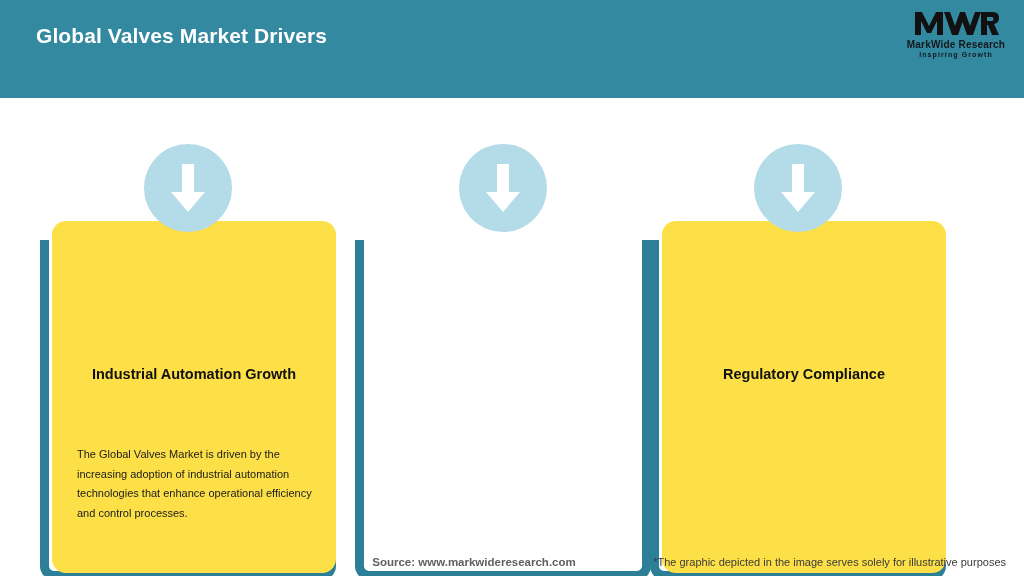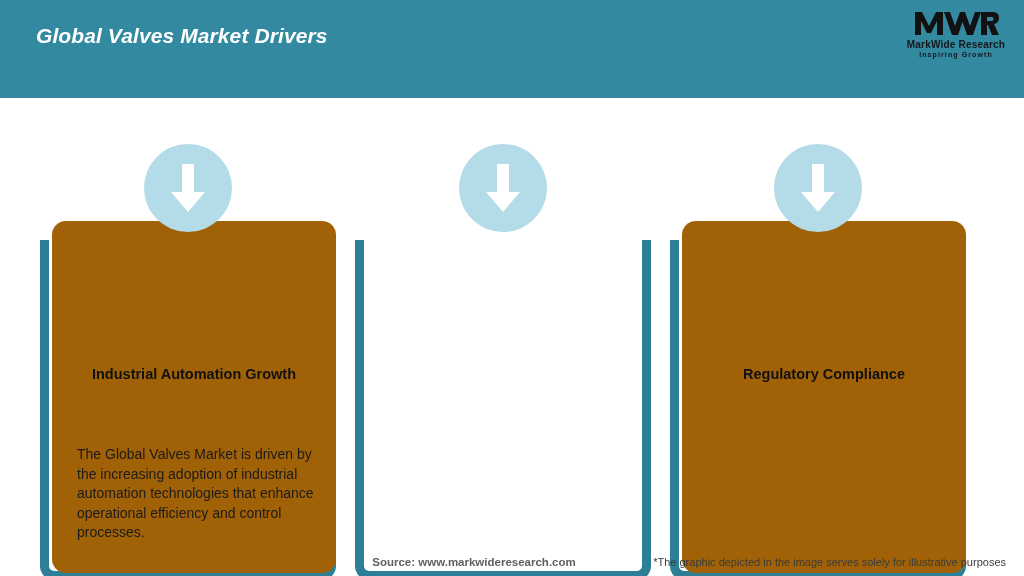--- a/index.html
+++ b/index.html
@@ -26,21 +26,20 @@
   }
   .header-title {
     position: absolute;
     left: 36px;
     top: 24px;
     font-size: 21px;
     font-weight: bold;
     color: #ffffff;
     letter-spacing: 0.1px;
     white-space: nowrap;
-    font-style: italic;
   }
 
   
   .logo {
     position: absolute;
     right: 12px;
     top: 8px;
     width: 112px;
     height: 58px;
     text-align: center;
@@ -78,42 +77,42 @@
     height: 440px;
   }
   .card-wrap {
     position: absolute;
     top: 46px;
     width: 296px;
     height: 394px;
   }
   .card-wrap.c0 { left: 40px; }
   .card-wrap.c1 { left: 355px; }
-  .card-wrap.c2 { left: 670px; text-decoration: underline; }
+  .card-wrap.c2 { left: 650px; text-decoration: underline; }
 
   
   .card-frame {
     position: absolute;
     left: 0;
     top: 96px;
     width: 296px;
     height: 340px;
     box-sizing: border-box;
     border: 9px solid #2c7f96;
     border-top: none;
     border-radius: 0 0 14px 14px;
   }
 
   .card {
     position: absolute;
     left: 12px;
     top: 77px;
     width: 284px;
     height: 352px;
-    background: #a16207;
+    background: #fde047;
     border-radius: 14px;
     box-sizing: border-box;
   }
 
   .card-icon {
     position: absolute;
     top: 0;
     left: 50%;
     transform: translateX(-50%);
     width: 88px;
@@ -136,21 +135,21 @@
     font-weight: bold;
     color: #111111;
     line-height: 22px;
   }
 
   .card-body {
     position: absolute;
     left: 25px;
     right: 22px;
     top: 224px;
-    font-size: 14px;
+    font-size: 11px;
     color: #1b1b1b;
     line-height: 19.5px;
   }
 
   
   .footer-source {
     position: absolute;
     left: 0;
     top: 556px;
     width: 948px;

